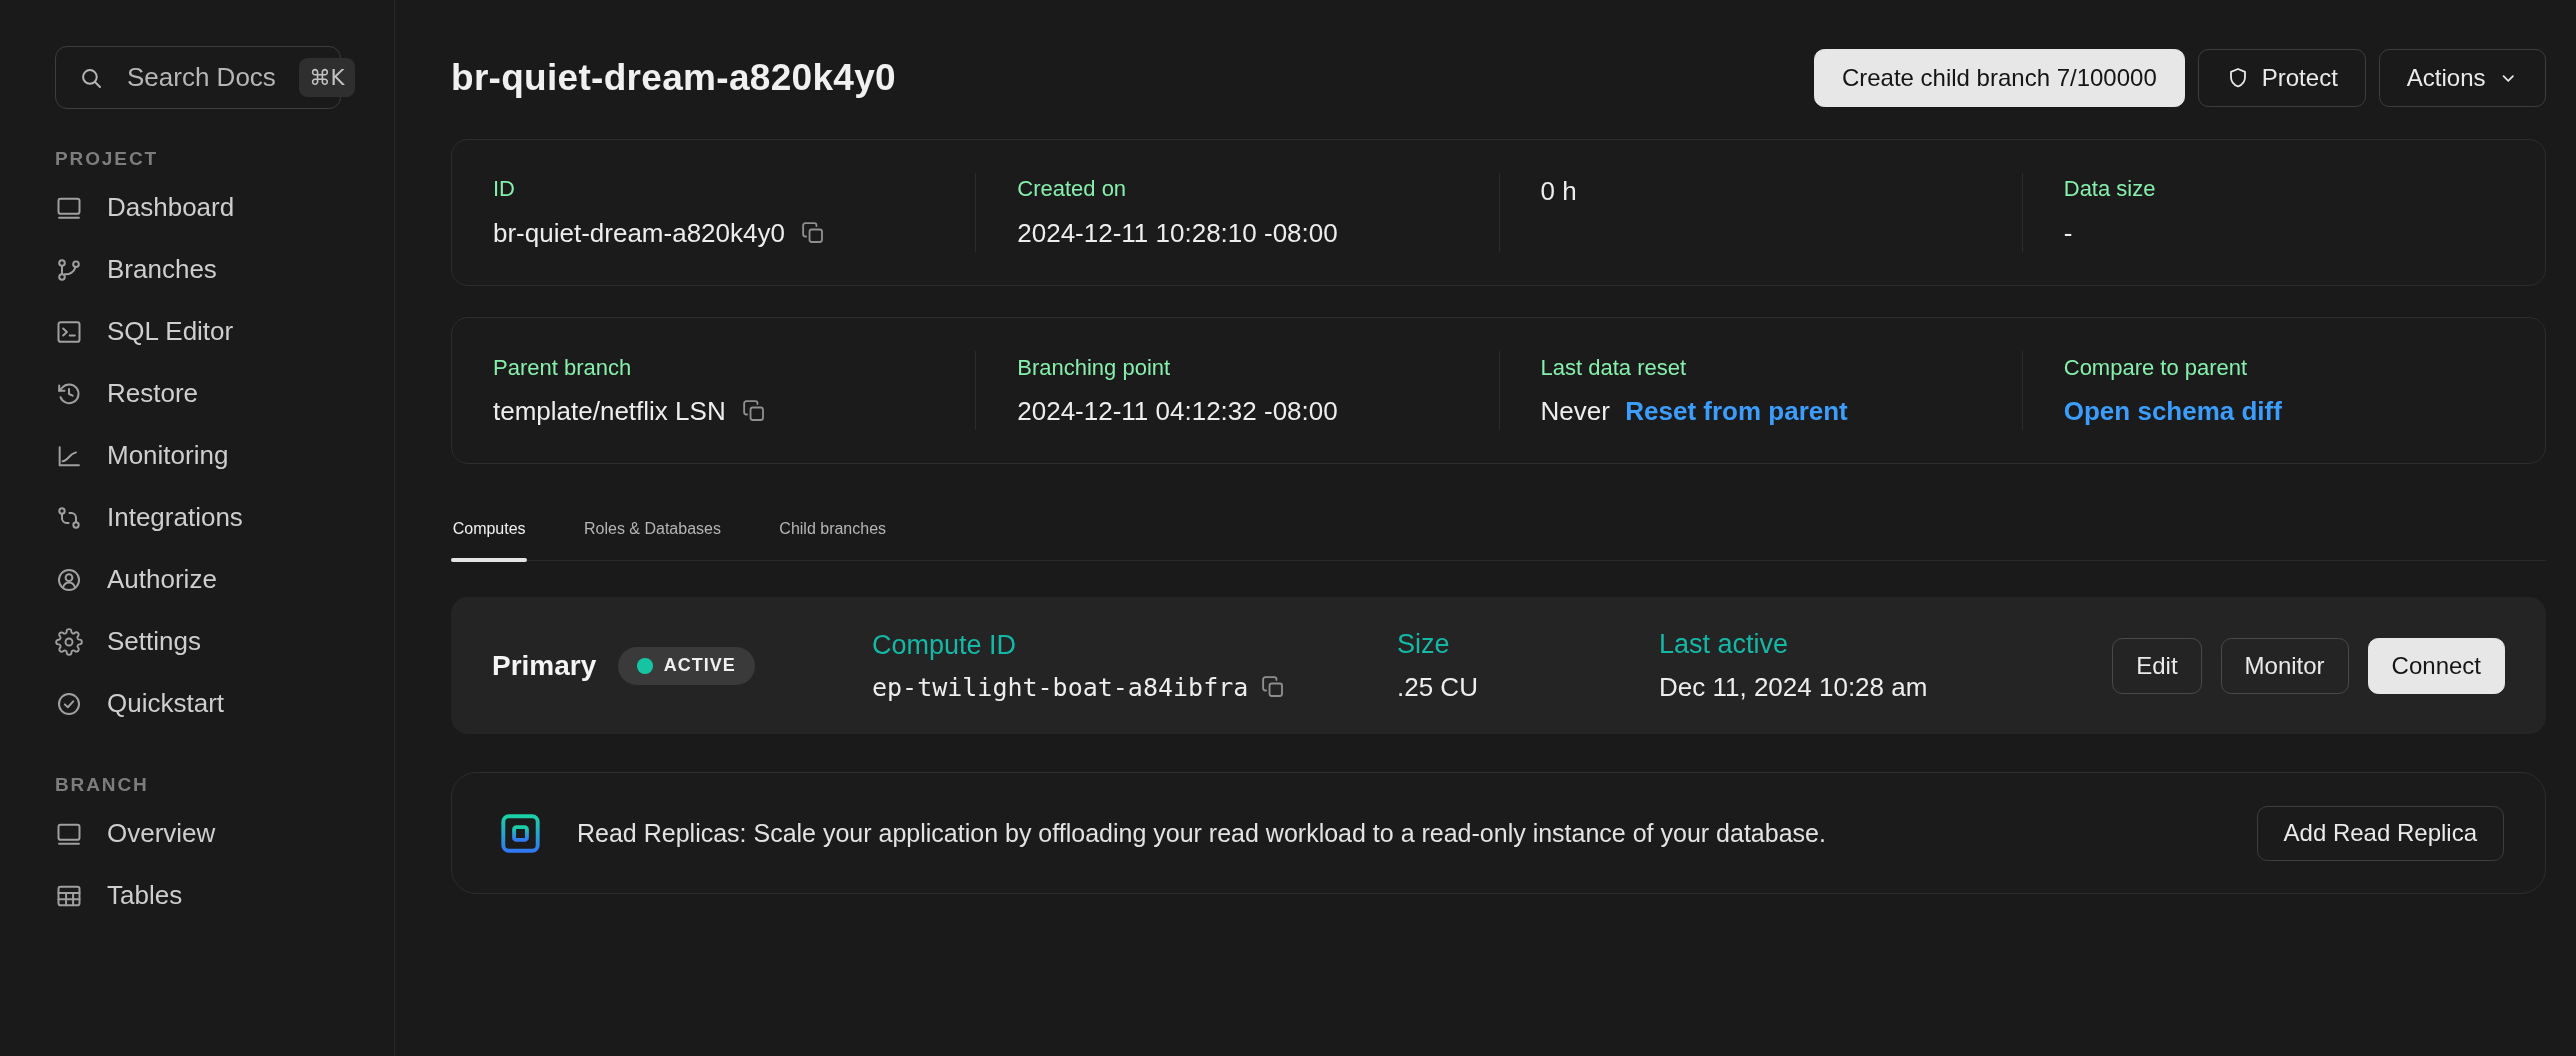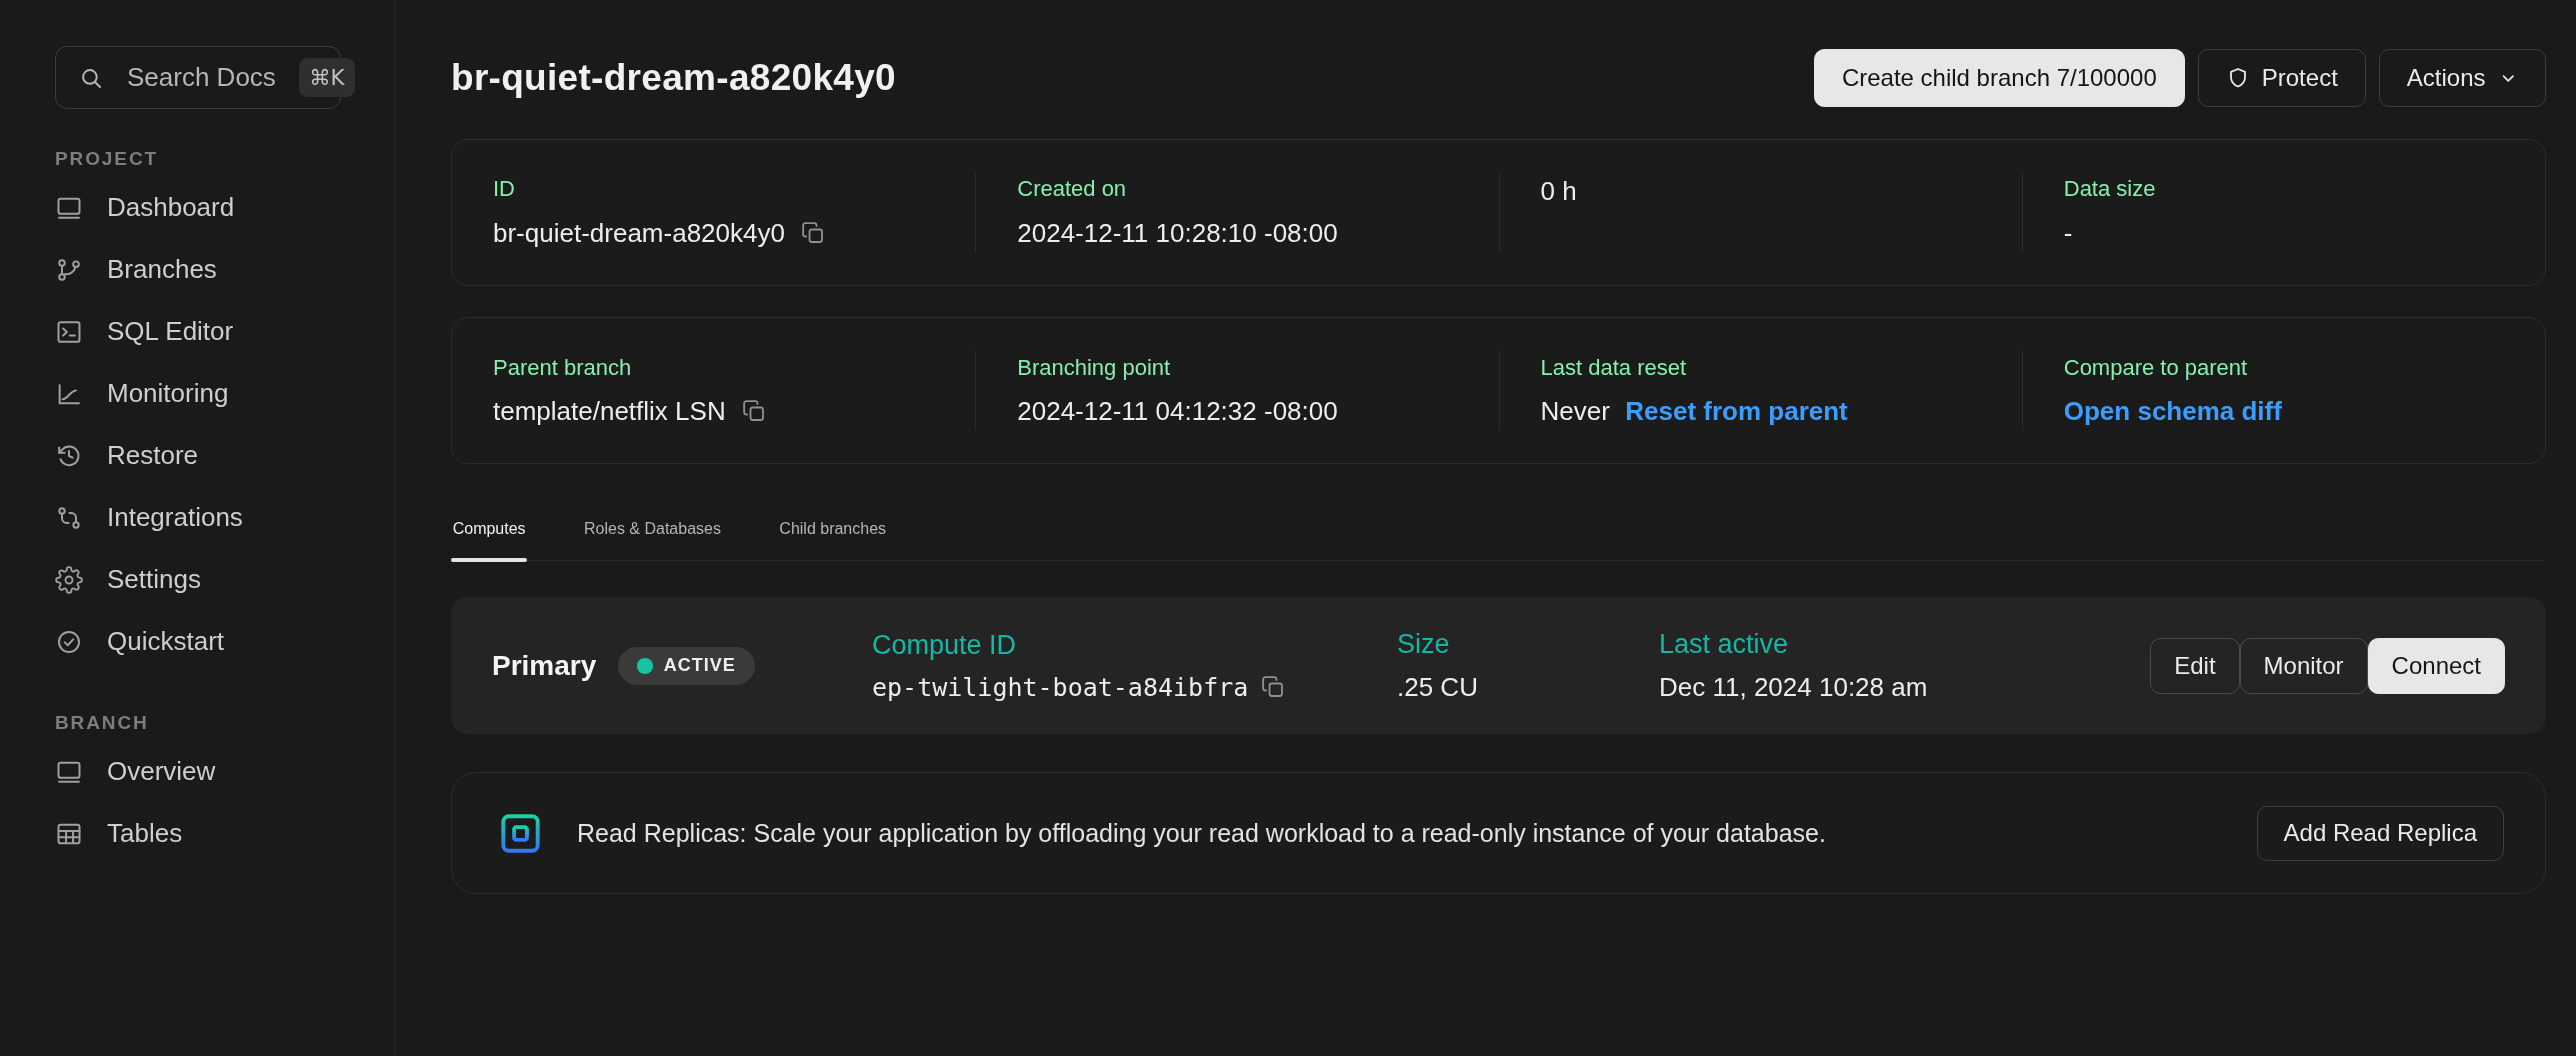--- a/index.html
+++ b/index.html
@@ -113,21 +113,21 @@
     font-size:18px;font-weight:700;letter-spacing:1px;color:#efefef;
   }
   .badge-dot{width:15.4px;height:15.4px;border-radius:50%;background:var(--status-teal)}
   .compute-col{display:flex;flex-direction:column;gap:12px;flex:none}
   .compute-col.c2{width:525px}
   .compute-col.c3{width:262px}
   .compute-col.c4{flex:1}
   .compute-col .label{font-size:27px;color:#14b8a6;white-space:nowrap}
   .compute-col .value{font-size:26px;color:#ededed;display:flex;align-items:center;gap:12px;white-space:nowrap}
   .mono{font-family:"DejaVu Sans Mono","Liberation Mono",monospace;font-size:25px}
-  .compute-buttons{display:flex;flex:none}
+  .compute-buttons{display:flex;gap:19px;flex:none}
   .btn-sm{height:56px;padding:0 23px;border-radius:10.3px}
   .compute-card .btn-outline{border-color:#4a4a4a}
 
   
   .replica-banner{
     margin-top:38px;height:122px;
     border:1.7px solid #2d2d2d;border-radius:25px;background:#1b1b1b;
     display:flex;align-items:center;gap:29px;padding:0 41px;
   }
   .cpu-icon{display:inline-flex;flex:none}
@@ -194,50 +194,60 @@
             <path d="M7 9l3.2 3L7 15"></path>
             <line x1="12.6" y1="15" x2="17" y2="15"></line>
         </svg>
       </span>
       <span>SQL Editor</span>
     </div>
 
     <div class="nav-item">
       <span class="icon">
         <svg viewBox="0 0 24 24" fill="none" stroke="currentColor" stroke-width="1.7" stroke-linecap="round" stroke-linejoin="round">
-          <polyline points="4 4.5 4 20 20.5 20"></polyline>
-            <path d="M6.5 16.5c4.5 0 5.5-6.3 11.5-7.6"></path>
-        </svg>
-      </span>
-      <span>Monitoring</span>
-    </div>
-
-    <div class="nav-item">
-      <span class="icon">
-        <svg viewBox="0 0 24 24" fill="none" stroke="currentColor" stroke-width="1.7" stroke-linecap="round" stroke-linejoin="round">
           <polyline points="3.6 4.6 3.6 9.2 8.2 9.2"></polyline>
             <path d="M4.7 14.7a8 8 0 1 0 1.5-8.2L3.6 9.2"></path>
             <polyline points="12 7.6 12 12 15.2 13.4"></polyline>
         </svg>
       </span>
       <span>Restore</span>
+    </div>
+
+    <div class="nav-item">
+      <span class="icon">
+        <svg viewBox="0 0 24 24" fill="none" stroke="currentColor" stroke-width="1.7" stroke-linecap="round" stroke-linejoin="round">
+          <polyline points="4 4.5 4 20 20.5 20"></polyline>
+            <path d="M6.5 16.5c4.5 0 5.5-6.3 11.5-7.6"></path>
+        </svg>
+      </span>
+      <span>Monitoring</span>
     </div>
 
     <div class="nav-item">
       <span class="icon">
         <svg viewBox="0 0 24 24" fill="none" stroke="currentColor" stroke-width="1.7" stroke-linecap="round" stroke-linejoin="round">
           <circle cx="6" cy="6" r="2.3"></circle>
             <circle cx="18" cy="18" r="2.3"></circle>
             <path d="M6 8.3v4a4 4 0 0 0 4 4h1.6"></path>
             <path d="M18 15.7v-4a4 4 0 0 0-4-4h-1.6"></path>
         </svg>
       </span>
       <span>Integrations</span>
     </div>
 
+    <div class="nav-item">
+      <span class="icon">
+        <svg viewBox="0 0 24 24" fill="none" stroke="currentColor" stroke-width="1.7" stroke-linecap="round" stroke-linejoin="round">
+          <circle cx="12" cy="12" r="8.6"></circle>
+            <circle cx="12" cy="10" r="2.9"></circle>
+            <path d="M6.9 18.1c1-2.5 2.8-3.9 5.1-3.9s4.1 1.4 5.1 3.9"></path>
+        </svg>
+      </span>
+      <span>Authorize</span>
+    </div>
 
     <div class="nav-item">
       <span class="icon">
         <svg viewBox="0 0 24 24" fill="none" stroke="currentColor" stroke-width="1.6" stroke-linecap="round" stroke-linejoin="round">
           <circle cx="12" cy="12" r="3"></circle>
           <path d="M19.4 15a1.65 1.65 0 0 0 .33 1.82l.06.06a2 2 0 0 1 0 2.83 2 2 0 0 1-2.83 0l-.06-.06a1.65 1.65 0 0 0-1.82-.33 1.65 1.65 0 0 0-1 1.51V21a2 2 0 0 1-2 2 2 2 0 0 1-2-2v-.09A1.65 1.65 0 0 0 9 19.4a1.65 1.65 0 0 0-1.82.33l-.06.06a2 2 0 0 1-2.83 0 2 2 0 0 1 0-2.83l.06-.06a1.65 1.65 0 0 0 .33-1.82 1.65 1.65 0 0 0-1.51-1H3a2 2 0 0 1-2-2 2 2 0 0 1 2-2h.09A1.65 1.65 0 0 0 4.6 9a1.65 1.65 0 0 0-.33-1.82l-.06-.06a2 2 0 0 1 0-2.83 2 2 0 0 1 2.83 0l.06.06a1.65 1.65 0 0 0 1.82.33H9a1.65 1.65 0 0 0 1-1.51V3a2 2 0 0 1 2-2 2 2 0 0 1 2 2v.09a1.65 1.65 0 0 0 1 1.51 1.65 1.65 0 0 0 1.82-.33l.06-.06a2 2 0 0 1 2.83 0 2 2 0 0 1 0 2.83l-.06.06a1.65 1.65 0 0 0-.33 1.82V9a1.65 1.65 0 0 0 1.51 1H21a2 2 0 0 1 2 2 2 2 0 0 1-2 2h-.09a1.65 1.65 0 0 0-1.51 1z"></path>
         </svg>
       </span>
       <span>Settings</span>
     </div>

